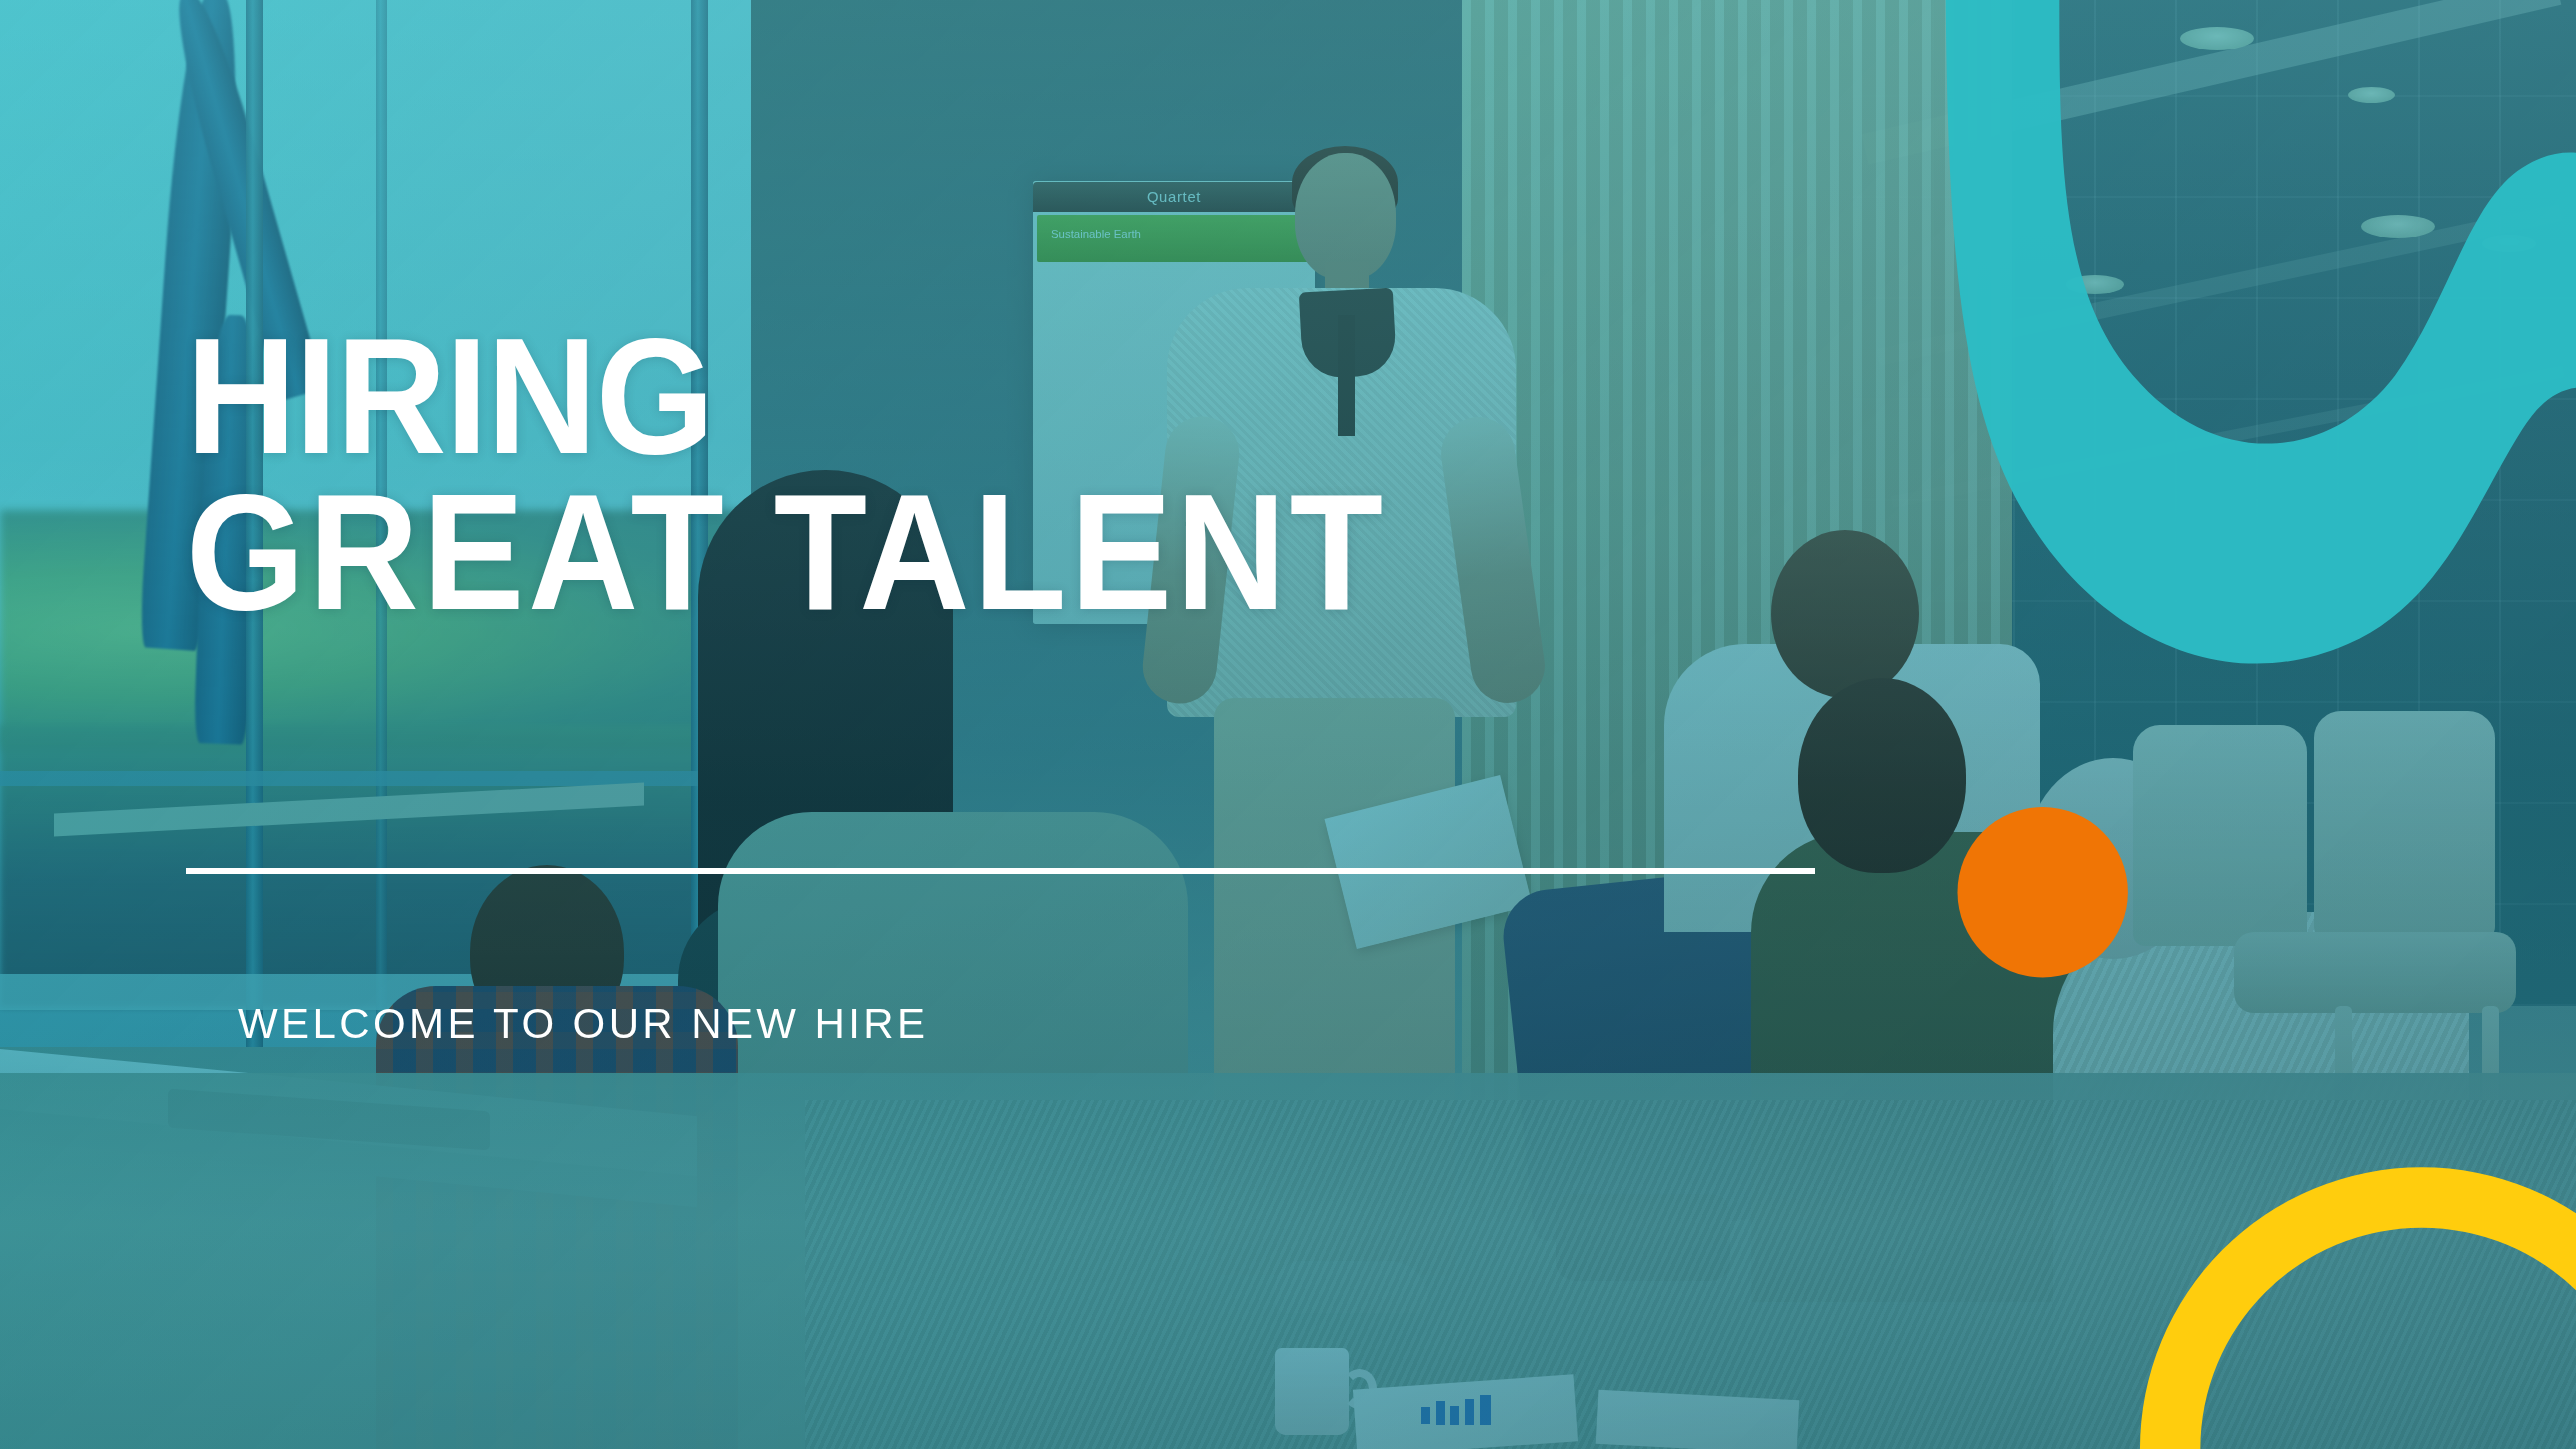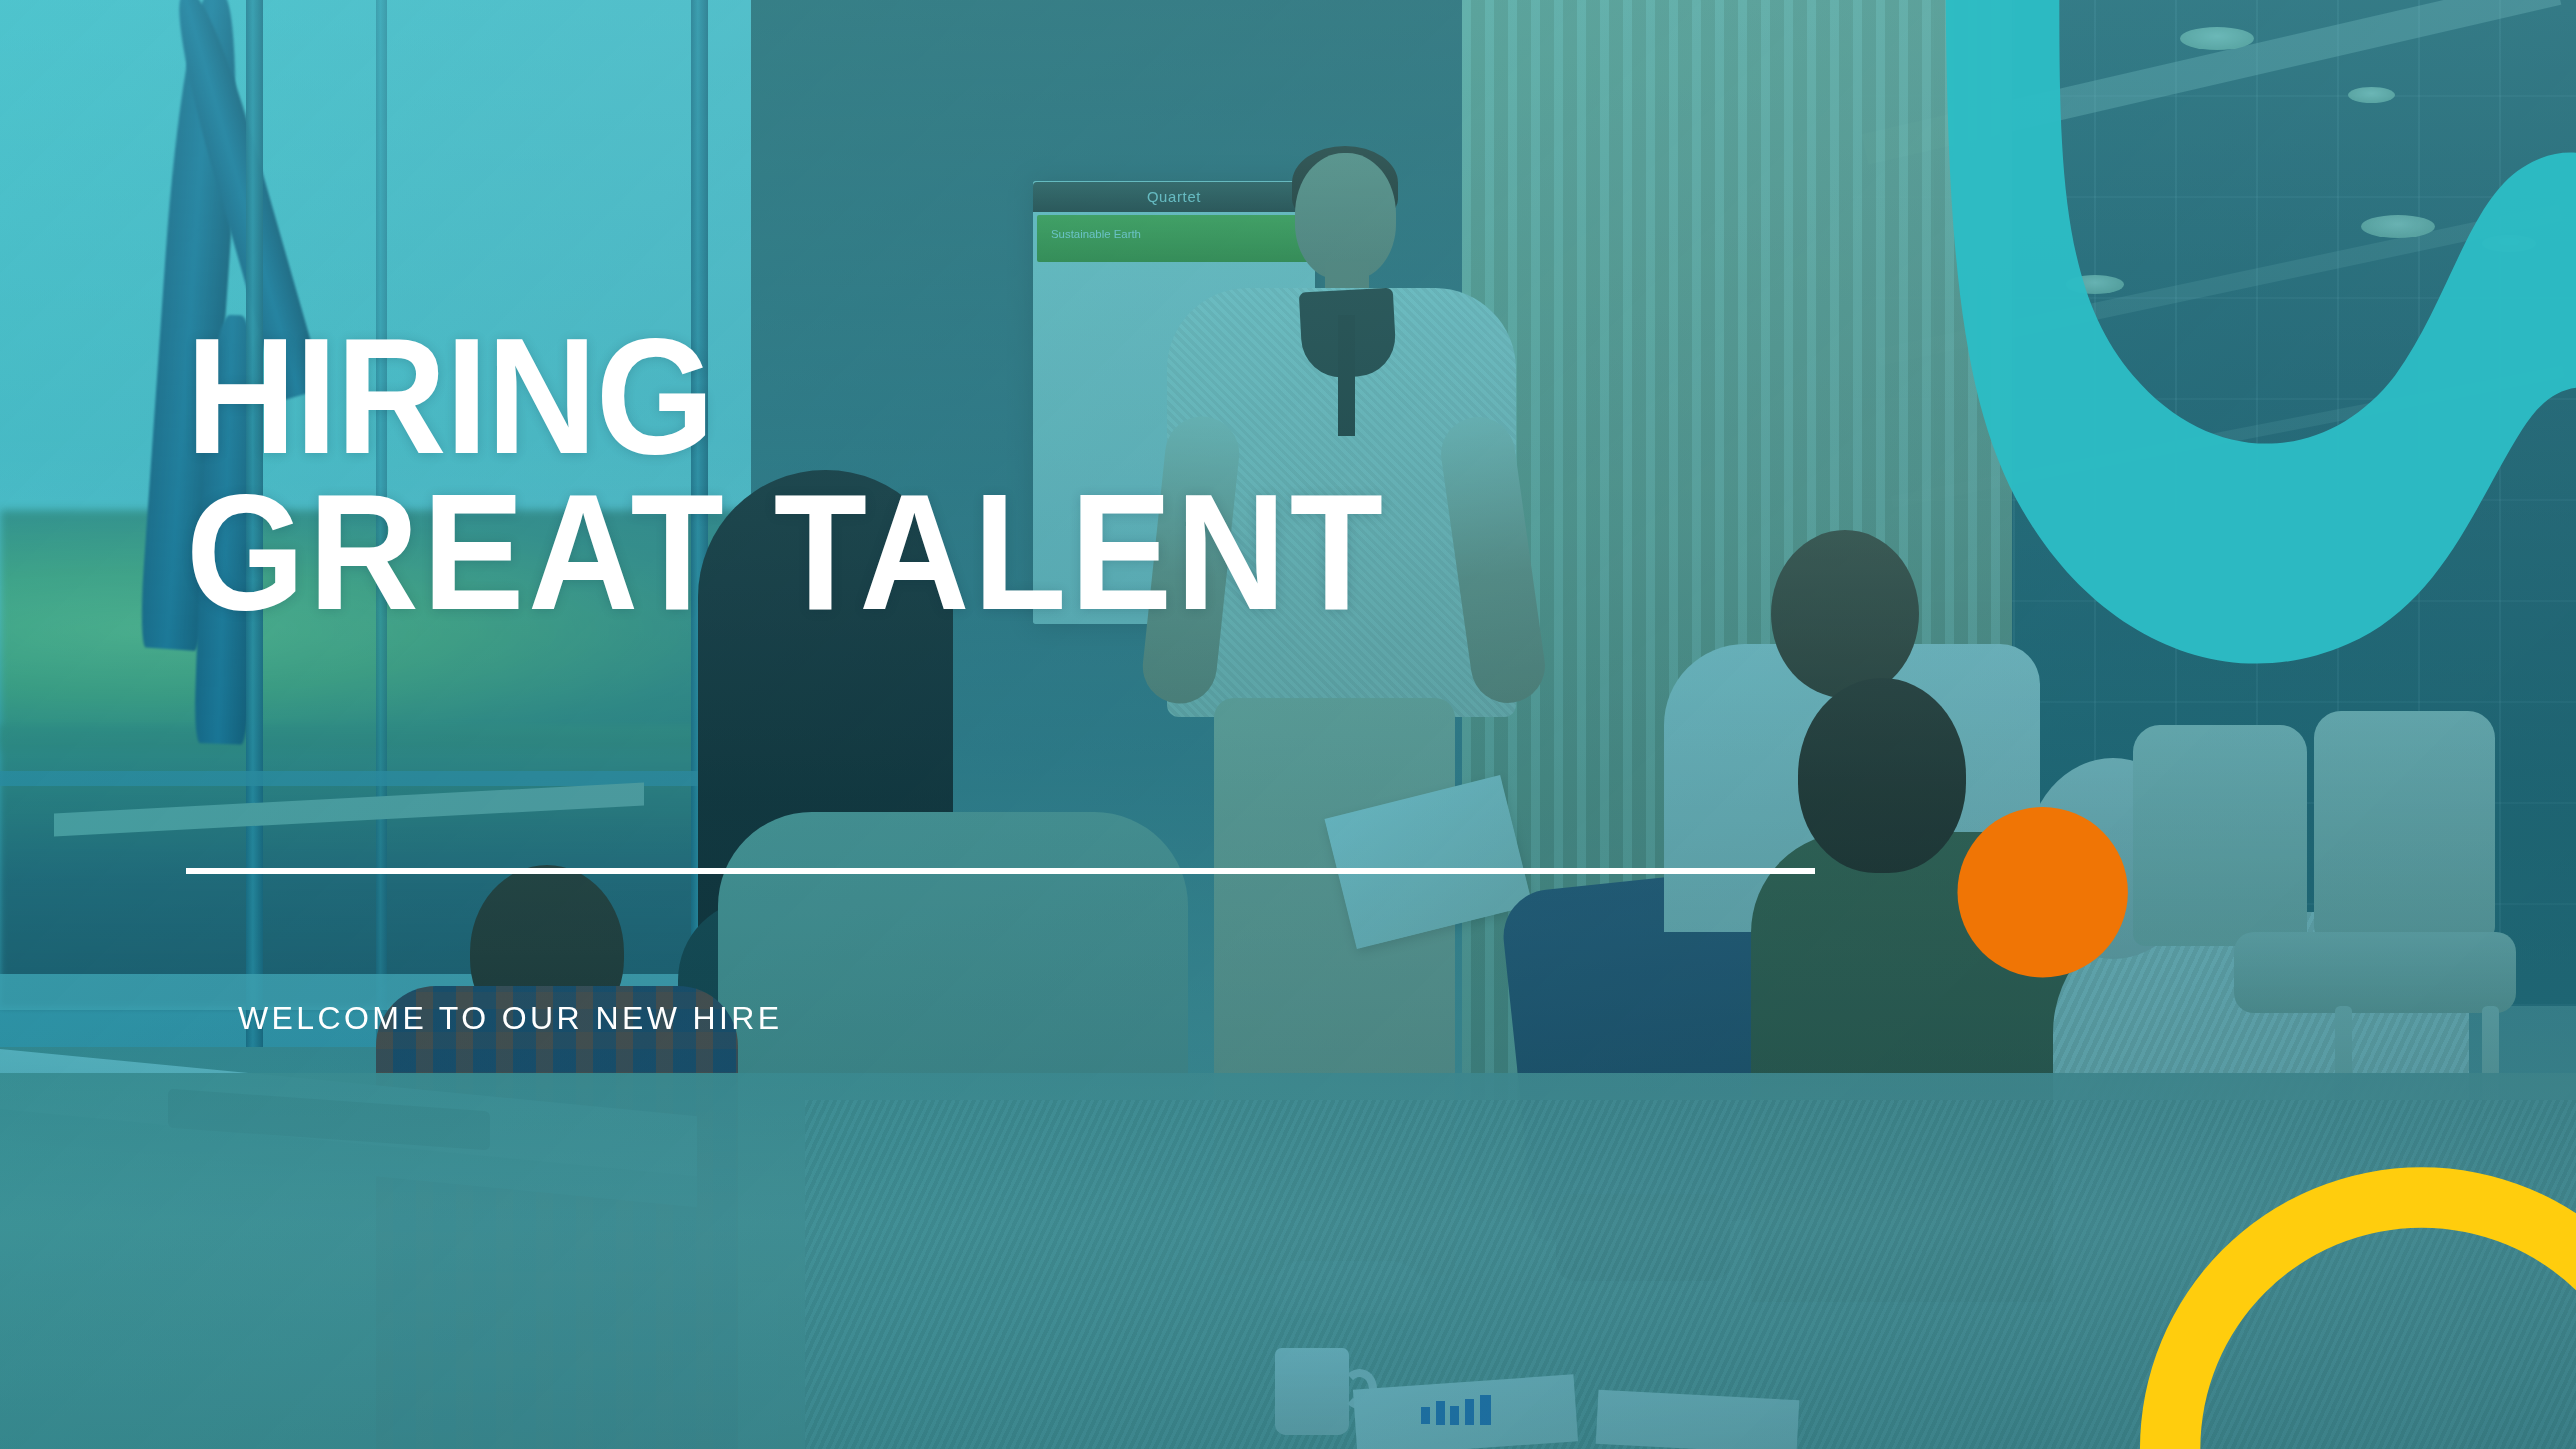--- a/index.html
+++ b/index.html
@@ -266,21 +266,21 @@
     text-shadow:0 1.3px 10.7px rgba(0,40,55,.18);
   }
   .headline .l2{display:block;letter-spacing:4px;}
 
   .rule{
     position:absolute;left:186px;top:868px;width:1629px;height:6px;background:#ffffff;
   }
 
   .subtitle{
     position:absolute;left:238px;top:1000px;
-    color:#ffffff;font-size:32px;letter-spacing:3.4px;font-weight:500;
+    color:#ffffff;font-size:42px;letter-spacing:3.4px;font-weight:500;
     white-space:nowrap;
   }
 </style>
 </head>
 <body>
 
 <div id="stage">
 
   <div class="photo">
     <div class="room"></div>

